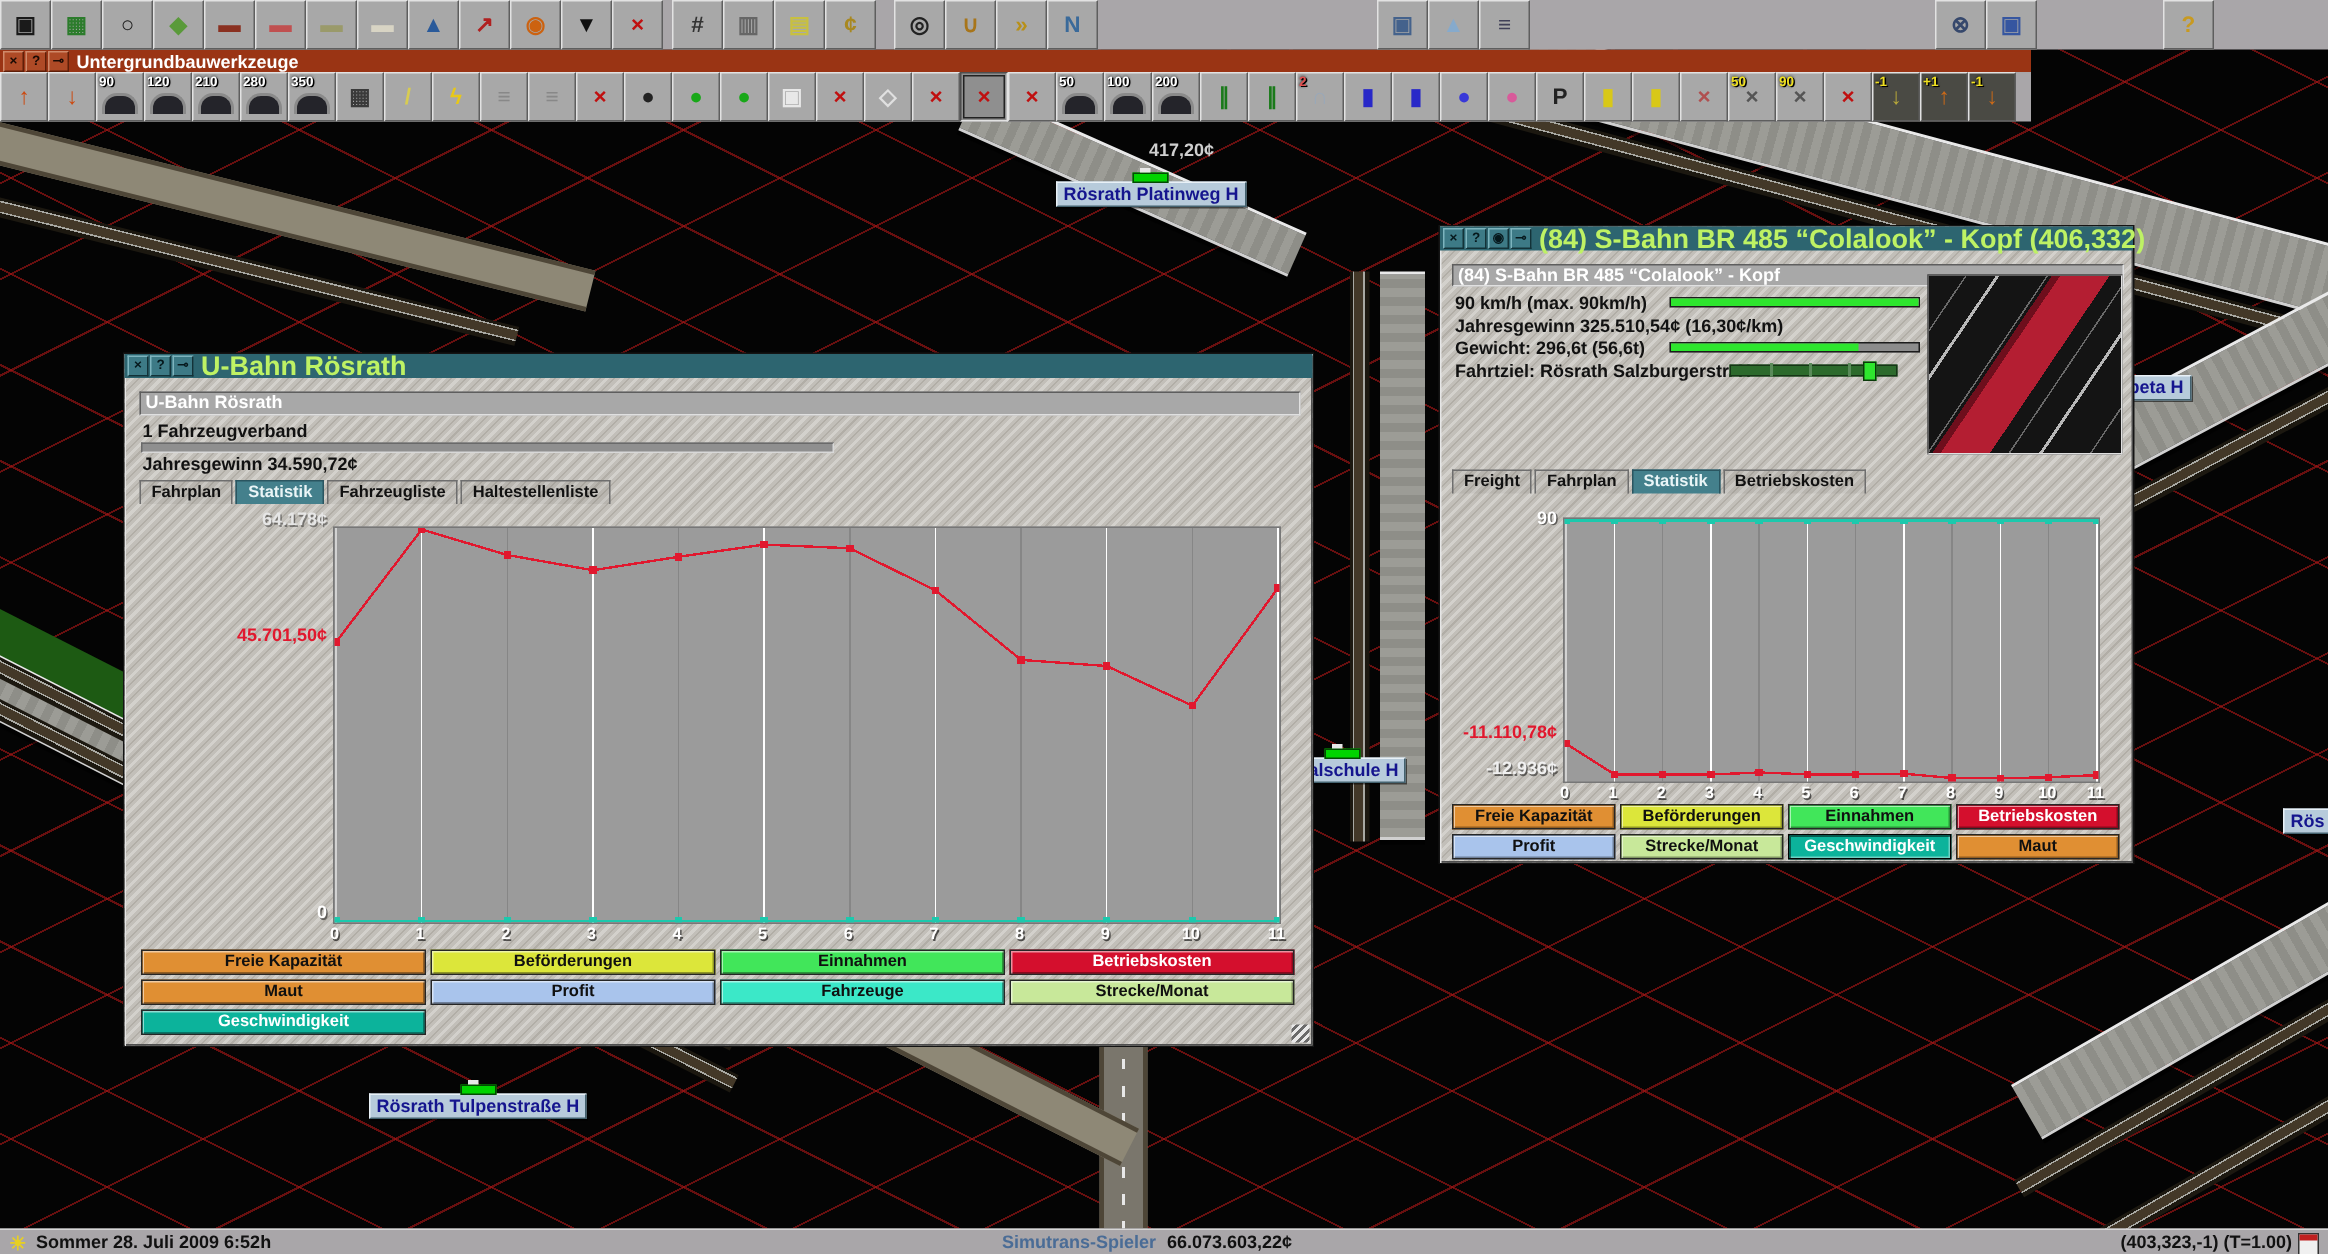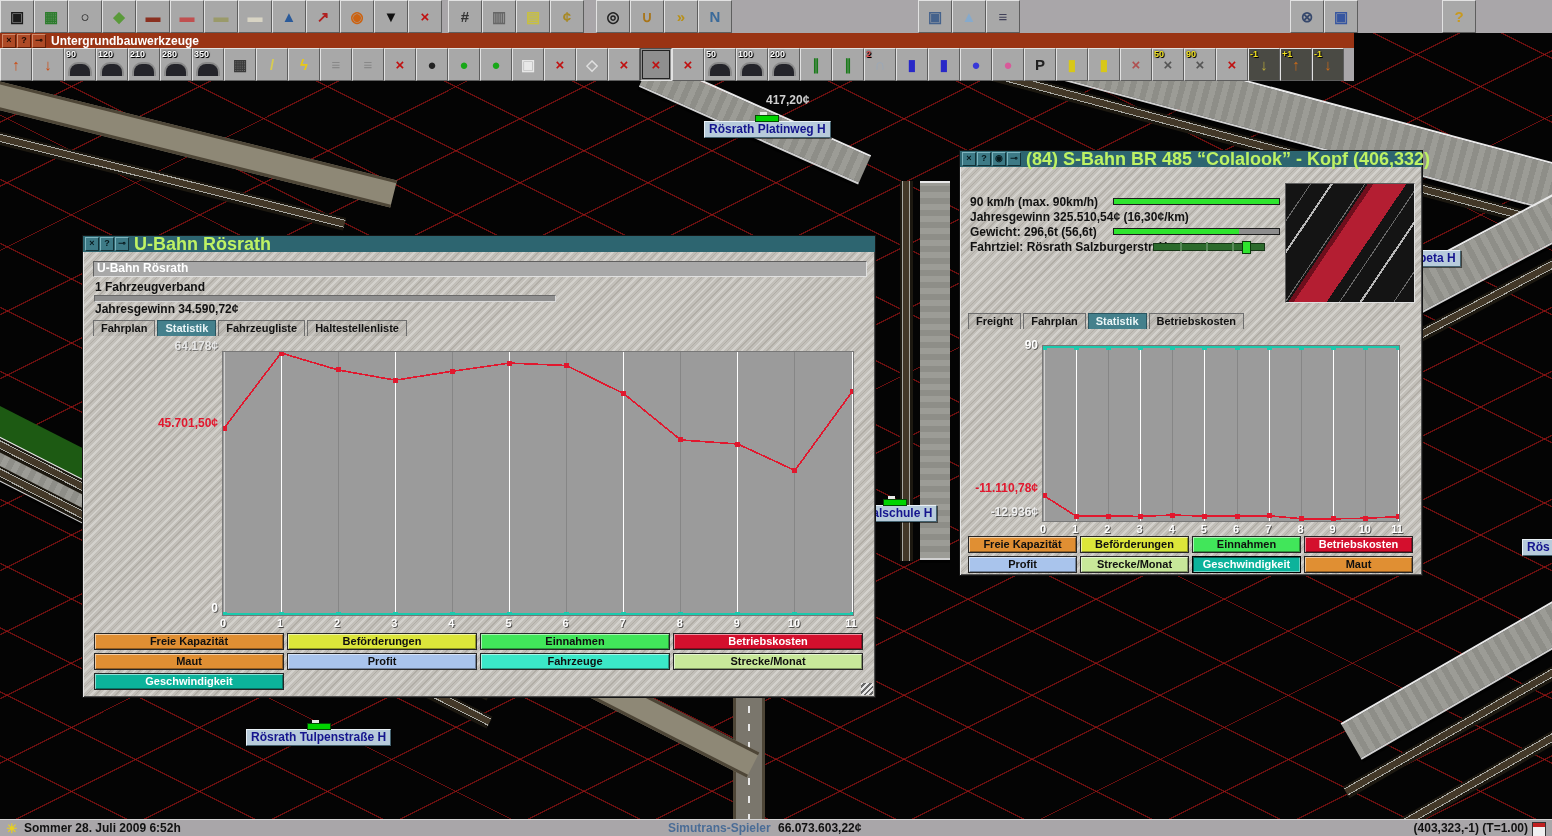--- a/index.html
+++ b/index.html
@@ -461,20 +461,21 @@
   </div>
 
   <div class="dialog" style="left:960px;top:151px;width:462px;height:424px;">
     <div class="dlg-titlebar">
       <span class="wbtn">×</span>
       <span class="wbtn">?</span>
       <span class="wbtn">◉</span>
       <span class="wbtn">⊸</span>
       <span class="wtitle">(84) S-Bahn BR 485 “Colalook” - Kopf  (406,332)</span>
     </div>
+    <div class="namefield" style="left:8px;top:25px;width:440px;height:13px;">(84) S-Bahn BR 485 “Colalook” - Kopf</div>
     <div class="dtext" style="left:10px;top:44px;">90 km/h (max. 90km/h)</div>
     <div class="fillbar" style="left:153px;top:47px;width:165px;">
         <div class="fill" style="width:100%;"></div>
       </div>
     <div class="dtext" style="left:10px;top:59px;">Jahresgewinn 325.510,54¢ (16,30¢/km)</div>
     <div class="dtext" style="left:10px;top:74px;">Gewicht: 296,6t (56,6t)</div>
     <div class="fillbar" style="left:153px;top:77px;width:165px;">
         <div class="fill" style="width:76%;"></div>
       </div>
     <div class="dtext" style="left:10px;top:89px;">Fahrtziel: Rösrath Salzburgerstr. H</div>

